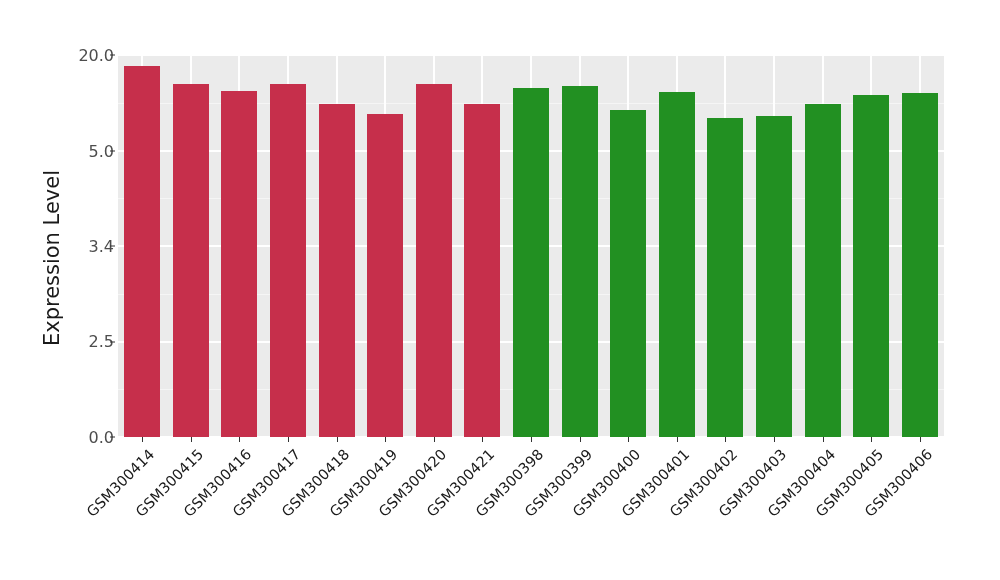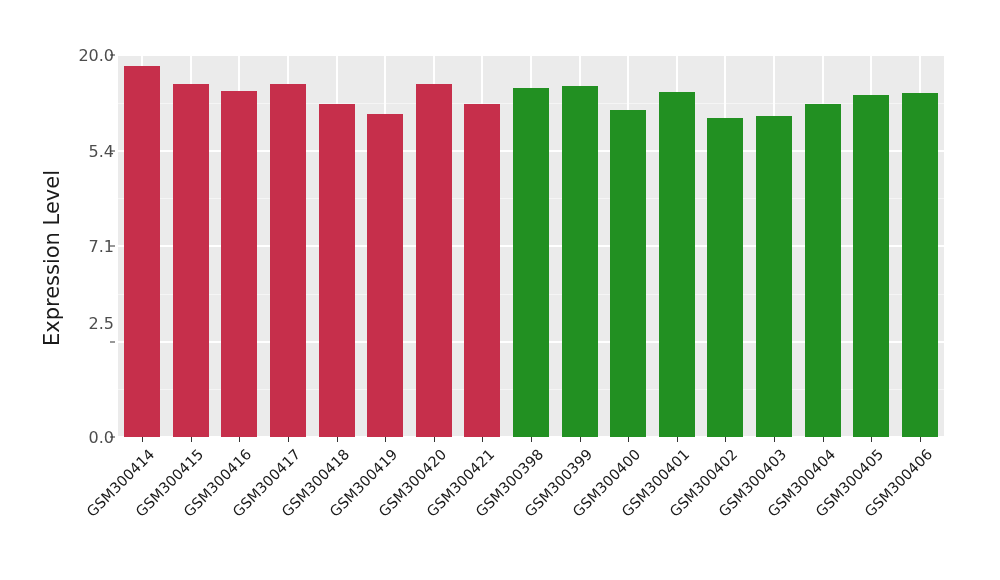--- a/index.html
+++ b/index.html
@@ -78,25 +78,25 @@
 </head>
 <body>
 
 <div id="chart-root">
 
   <div class="y-axis-title">Expression Level</div>
 
   <div id="y-ticks">
       <div class="y-tick-label" style="top: 437px;">0.0</div>
       <div class="y-tick-mark" style="top: 437px;"></div>
-      <div class="y-tick-label" style="top: 323px;">2.5</div>
+      <div class="y-tick-label" style="top: 341px;">2.5</div>
       <div class="y-tick-mark" style="top: 341.5px;"></div>
-      <div class="y-tick-label" style="top: 246px;">7.1</div>
+      <div class="y-tick-label" style="top: 246px;">3.4</div>
       <div class="y-tick-mark" style="top: 246px;"></div>
-      <div class="y-tick-label" style="top: 150.5px;">5.4</div>
+      <div class="y-tick-label" style="top: 150.5px;">5.0</div>
       <div class="y-tick-mark" style="top: 150.5px;"></div>
       <div class="y-tick-label" style="top: 55px;">20.0</div>
       <div class="y-tick-mark" style="top: 55px;"></div>
     </div>
 
   <div id="panel">
       <div class="grid-major" style="top: 381px;"></div>
       <div class="grid-major" style="top: 285.5px;"></div>
       <div class="grid-major" style="top: 190px;"></div>
       <div class="grid-major" style="top: 94.5px;"></div>

